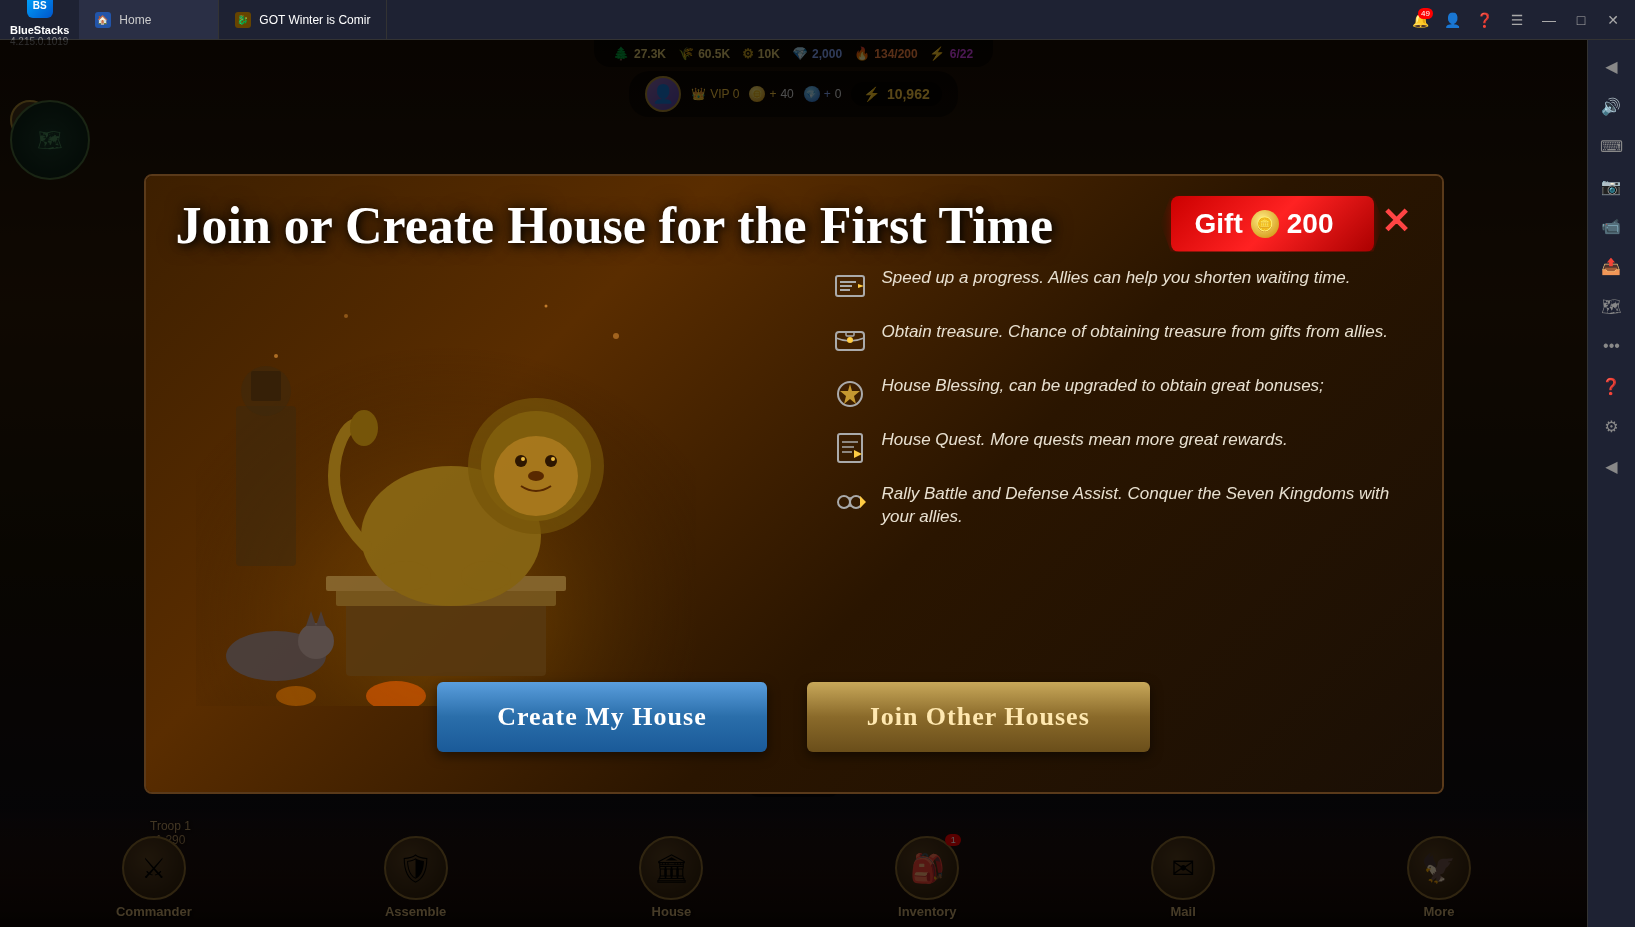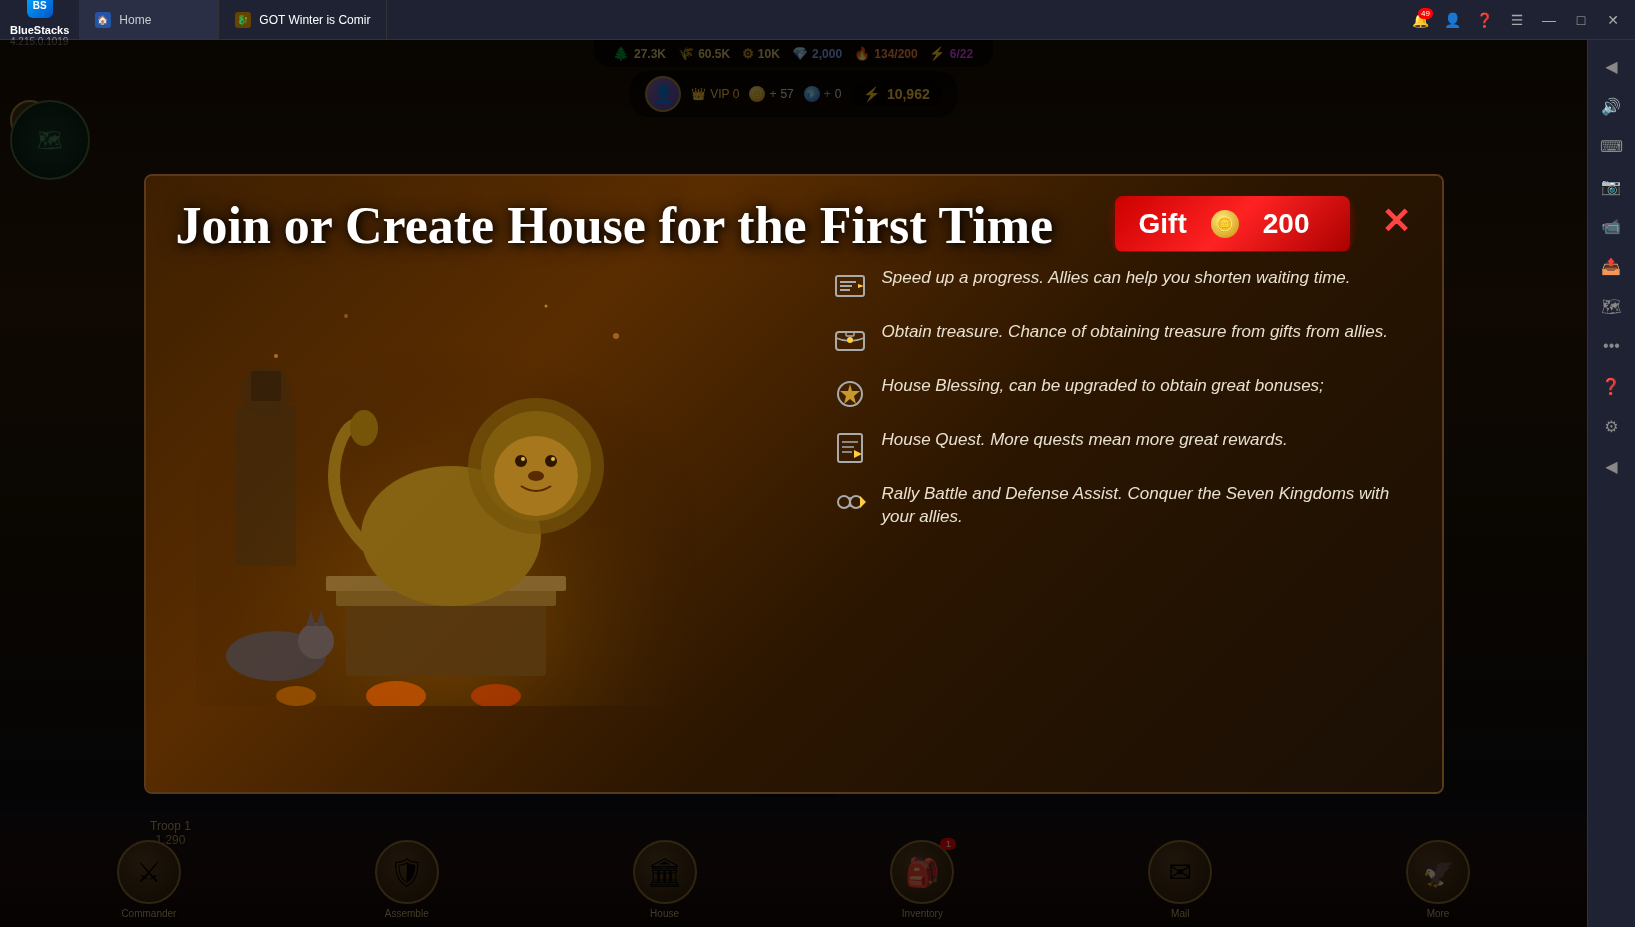--- a/index.html
+++ b/index.html
@@ -270,31 +270,31 @@
       z-index: 10;
       color: #ff4444;
       font-size: 36px;
       font-weight: bold;
     }
 
     
     .gift-ribbon {
       position: absolute;
       top: 20px;
-      right: 92px;
+      right: 68px;
       background: linear-gradient(135deg, #cc0000, #ff2222, #aa0000);
       border-radius: 8px;
       padding: 12px 24px;
       color: white;
       font-size: 28px;
       font-weight: bold;
       z-index: 10;
       display: flex;
       align-items: center;
-      gap: 24px;
+      gap: 8px;
       box-shadow: 0 4px 12px rgba(200,0,0,0.5);
       clip-path: polygon(0 0, 100% 0, 105% 50%, 100% 100%, 0 100%, -5% 50%);
       padding-right: 40px;
     }
     .gift-coin {
       width: 28px; height: 28px;
       background: radial-gradient(circle at 40% 35%, #ffee88, #cc8800);
       border-radius: 50%;
       display: flex; align-items: center; justify-content: center;
       font-size: 14px;
@@ -403,22 +403,22 @@
       width: 64px; height: 64px;
       border-radius: 50%;
       background: radial-gradient(circle at 40% 35%, #5a4020, #2a1a08);
       border: 2px solid #8a6a30;
       display: flex; align-items: center; justify-content: center;
       font-size: 28px;
       position: relative;
     }
     .bottom-nav-label {
       color: #c8a870;
-      font-size: 10px;
-      font-weight: normal;
+      font-size: 13px;
+      font-weight: bold;
       text-shadow: 1px 1px 3px black;
     }
     .nav-badge {
       position: absolute;
       top: -4px; right: -4px;
       background: red;
       color: white;
       font-size: 9px;
       border-radius: 8px;
       padding: 1px 4px;
@@ -588,21 +588,21 @@
     <div class="player-row">
       <div class="player-avatar">👤</div>
       <div class="vip-badge">
         <span class="crown-icon">👑</span>
         <span>VIP 0</span>
       </div>
       <div class="currency-items">
         <div class="currency-item">
           <div class="currency-orb">🪙</div>
           <span style="color:#ffcc44;">+</span>
-          <span>57</span>
+          <span>40</span>
         </div>
         <div class="currency-item">
           <div style="width:16px;height:16px;background:radial-gradient(circle at 40% 35%,#88ddff,#2266cc);border-radius:50%;display:flex;align-items:center;justify-content:center;font-size:8px;">💎</div>
           <span style="color:#88aaff;">+</span>
           <span>0</span>
         </div>
       </div>
       <div class="power-display">
         <span>⚡</span>
         <span>10,962</span>
@@ -789,15 +789,19 @@
                 <line x1="16" y1="14" x2="20" y2="14" stroke="#aaa" stroke-width="1.5"></line>
                 <line x1="16" y1="22" x2="20" y2="22" stroke="#aaa" stroke-width="1.5"></line>
                 <polygon points="28,12 34,18 28,24" fill="#ffcc44"></polygon>
               </svg>
             </div>
             <span class="feature-text">Rally Battle and Defense Assist. Conquer the Seven Kingdoms with your allies.</span>
           </li>
         </ul>
       </div>
 
+      <div class="modal-buttons">
+        <button class="btn-create">Create My House</button>
+        <button class="btn-join">Join Other Houses</button>
+      </div>
     </div>
   </div>
 </div>
 
 </body></html>

